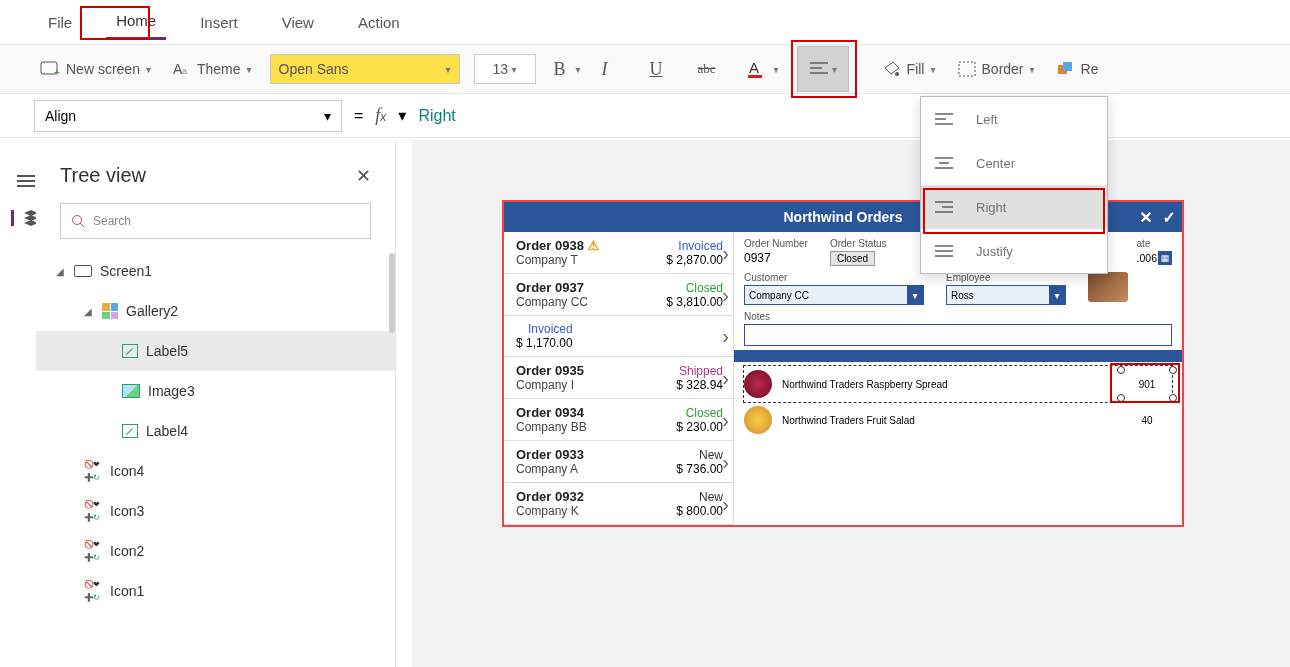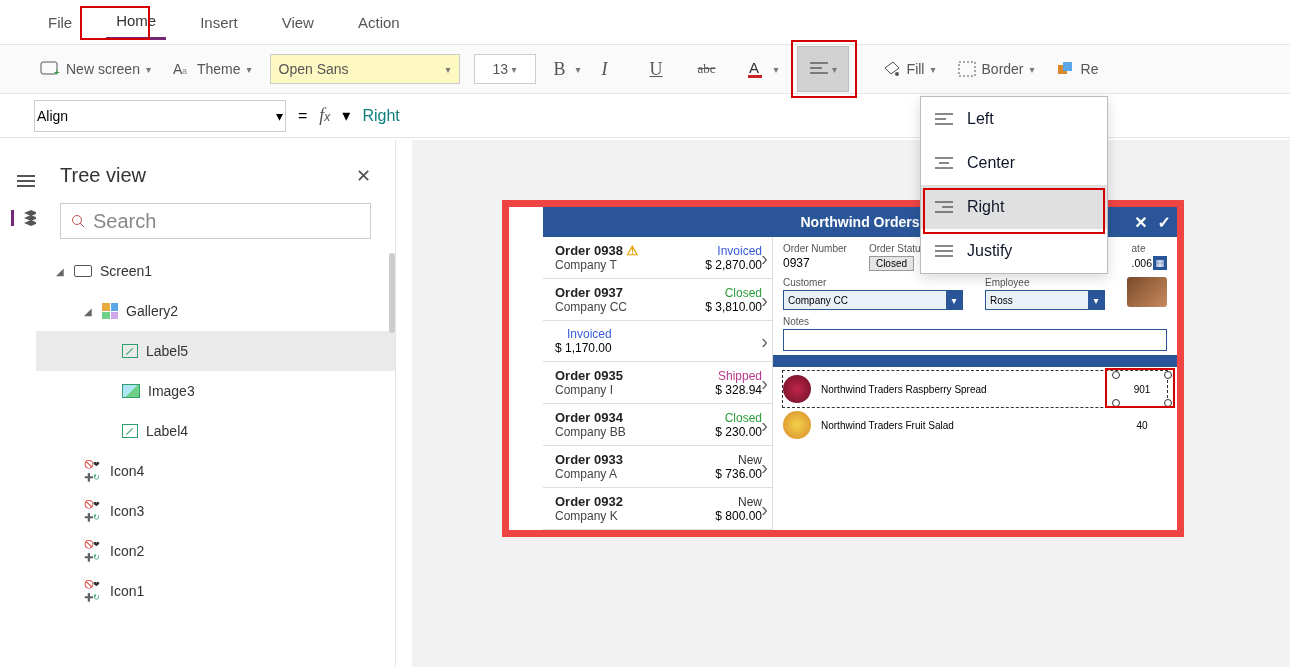--- a/index.html
+++ b/index.html
@@ -8,63 +8,63 @@
 
 .topmenu { height: 44px; display: flex; align-items: center; padding-left: 38px; gap: 24px; font-size: 15px; color: #555; }
 .topmenu .tab { padding: 8px 10px; cursor: pointer; }
 .topmenu .tab.active { color: #333; border-bottom: 3px solid #742774; font-weight: 400; }
 .red-box-tab { position: absolute; left: 80px; top: 6px; width: 70px; height: 34px; border: 2px solid #d40000; pointer-events: none; }
 
 
 .ribbon { height: 50px; background: #fafafa; border-top: 1px solid #e5e5e5; border-bottom: 1px solid #e5e5e5; display: flex; align-items: center; padding-left: 36px; gap: 14px; font-size: 14px; color: #555; }
 .ribbon .item { display: flex; align-items: center; gap: 6px; padding: 6px 4px; }
 .ribbon .chev { font-size: 10px; color: #777; }
-.font-select { width: 190px; height: 30px; border: 1px solid #ccc; background: #fef9c3; display: flex; align-items: center; justify-content: space-between; padding: 4px 8px; }
+.font-select { width: 190px; height: 30px; border: 1px solid #ccc; background: #fde047; display: flex; align-items: center; justify-content: space-between; padding: 4px 8px; }
 .size-select { width: 62px; height: 30px; border: 1px solid #ccc; background: #fff; display: flex; align-items: center; justify-content: space-between; padding: 0 18px; }
 .btnfmt { width: 34px; text-align: center; font-family: Georgia, serif; font-size: 18px; }
 .align-btn-wrap { position: relative; }
 .align-btn { width: 52px; height: 46px; background: #d2d2d2; border: 1px solid #bcbcbc; display: flex; align-items: center; justify-content: center; }
 .red-box-align { position: absolute; left: -6px; top: -6px; width: 66px; height: 58px; border: 2px solid #d40000; pointer-events: none; }
 
 
 .fbar { height: 44px; border-bottom: 1px solid #e5e5e5; display: flex; align-items: center; padding-left: 34px; gap: 12px; }
-.prop-select { width: 252px; height: 32px; border: 1px solid #ccc; display: flex; align-items: center; justify-content: space-between; padding: 0 2px; font-size: 14px; }
+.prop-select { width: 308px; height: 32px; border: 1px solid #ccc; display: flex; align-items: center; justify-content: space-between; padding: 0 10px; font-size: 14px; }
 .fx { font-family: serif; font-style: italic; font-size: 18px; color: #555; }
 .formula-val { color: #0d7f7f; font-size: 16px; }
 
 
 .leftrail { position: absolute; left: 0; top: 140px; width: 52px; height: 527px; background: #fff; border-right: 1px solid #e5e5e5; display: flex; flex-direction: column; align-items: center; padding-top: 32px; gap: 20px; }
 .leftrail .ham div { width: 18px; height: 2px; background: #555; margin: 3px 0; }
 .leftrail .layers { border-left: 3px solid #742774; padding-left: 8px; }
 
 .treepanel { position: absolute; left: 36px; top: 140px; width: 360px; height: 527px; border-right: 1px solid #e5e5e5; background: #fff; }
 .tree-header { display: flex; justify-content: space-between; align-items: center; padding: 24px 24px 16px; }
 .tree-header h2 { font-size: 20px; font-weight: 400; color: #333; }
 .tree-header .closex { font-size: 18px; color: #555; cursor: pointer; }
-.search { margin: 0 24px 12px; height: 36px; border: 1px solid #ccc; display: flex; align-items: center; padding: 0 10px; gap: 8px; color: #888; font-size: 20px; }
+.search { margin: 0 24px 12px; height: 36px; border: 1px solid #ccc; display: flex; align-items: center; padding: 0 10px; gap: 8px; color: #888; font-size: 12px; }
 .tree { font-size: 14px; color: #333; overflow-y: auto; height: 410px; position: relative; }
 .tree .scrollbar { position: absolute; right: 0; top: 2px; width: 6px; height: 80px; background: #ccc; border-radius: 3px; }
 .tree-row { display: flex; align-items: center; height: 40px; padding-left: 20px; gap: 8px; }
 .tree-row.ind1 { padding-left: 48px; }
 .tree-row.ind2 { padding-left: 86px; }
 .tree-row.selected { background: #eaeaea; }
 .tree-row .arrow { font-size: 10px; color: #666; width: 10px; }
 .ico-screen { width: 18px; height: 12px; border: 1px solid #555; border-radius: 2px; }
 .ico-gallery { width: 16px; height: 16px; display: grid; grid-template-columns: 1fr 1fr; grid-template-rows: 1fr 1fr; gap: 1px; }
 .ico-gallery div:nth-child(1){background:#e8a93f;} .ico-gallery div:nth-child(2){background:#5aa6e8;} .ico-gallery div:nth-child(3){background:#6fd087;} .ico-gallery div:nth-child(4){background:#cfa6e8;}
 .ico-label { width: 16px; height: 14px; border: 1px solid #2e9e6f; position: relative; }
 .ico-label::after { content: ""; position: absolute; left: 2px; top: 6px; width: 9px; height: 1px; background: #2e9e6f; transform: rotate(-45deg); }
 .ico-image { width: 18px; height: 14px; border: 1px solid #2e9e6f; background: linear-gradient(135deg,#aee6f7 50%,#6fd087 50%); }
 .ico-icons { width:18px; height:18px; position:relative; }
 .ico-icons::before{content:"🚫❤";font-size:8px;position:absolute;top:-2px;left:0;letter-spacing:-1px;}
 .ico-icons::after{content:"➕↻";font-size:8px;position:absolute;bottom:-2px;left:0;color:#2e9e6f;letter-spacing:-1px;}
 
 
 .canvas { position: absolute; left: 412px; top: 140px; width: 878px; height: 527px; background: #f2f2f2; padding: 60px 0 0 90px; }
-.app { width: 682px; background: #fff; border: 7px solid #ef4444; padding-left: 34px; }
+.app { width: 682px; background: #fff; border: 2px solid #ef4444; }
 .app-header { height: 30px; background: #2a5699; color: #fff; display: flex; align-items: center; justify-content: center; position: relative; font-size: 14px; font-weight: 600; }
 .app-header .hdr-icons { position: absolute; right: 6px; display: flex; gap: 10px; font-size: 16px; }
 .app-body { display: flex; }
 .orderlist { width: 230px; border-right: 1px solid #ddd; }
 .order-row { border-bottom: 1px solid #ddd; padding: 6px 10px 6px 12px; display: flex; align-items: center; position: relative; }
 .order-row .left { flex: 1; }
 .order-row .ordnum { font-size: 13px; font-weight: 700; color: #222; }
 .order-row .comp { font-size: 12px; color: #444; }
 .order-row .right { text-align: right; font-size: 12px; }
 .order-row .status-Invoiced { color: #3a5bd9; }
@@ -89,21 +89,21 @@
 .item-row .thumb { width: 28px; height: 28px; border-radius: 50%; }
 .thumb.rasp { background: radial-gradient(circle,#c0264a,#6a0f26); }
 .thumb.fruit { background: radial-gradient(circle,#f3d14a,#d88a2a); }
 .item-row .pname { flex: 1; font-size: 10px; }
 .item-row .qty { position:relative; width: 50px; text-align: center; height:26px; display:flex;align-items:center;justify-content:center;font-size:10px; }
 .qty .h{position:absolute;width:8px;height:8px;border:1px solid #333;border-radius:50%;background:#fff;}
 .red-box-qty { position:absolute; width:70px; height:40px; border:2px solid #d40000; pointer-events:none; }
 
 
 .align-menu { position: absolute; left: 920px; top: 96px; width: 188px; background: #fff; border: 1px solid #bbb; box-shadow: 0 4px 12px rgba(0,0,0,.15); z-index: 50; }
-.align-menu .mi { height: 44px; display: flex; align-items: center; gap: 14px; padding: 0 14px; font-size: 16px; color: #0f172a; cursor: pointer; }
+.align-menu .mi { height: 44px; display: flex; align-items: center; gap: 23px; padding: 0 14px; font-size: 13px; color: #737373; cursor: pointer; }
 .align-menu .mi.sel { background: #e0e0e0; }
 .red-box-right { position:absolute; left:923px; top:188px; width:182px; height:46px; border:2px solid #d40000; pointer-events:none; z-index:60; }
 
 svg { display: block; }
 .align-glyph line{stroke:#555;stroke-width:1.4;}
 </style>
 </head>
 <body>
 
 <div class="topmenu">

